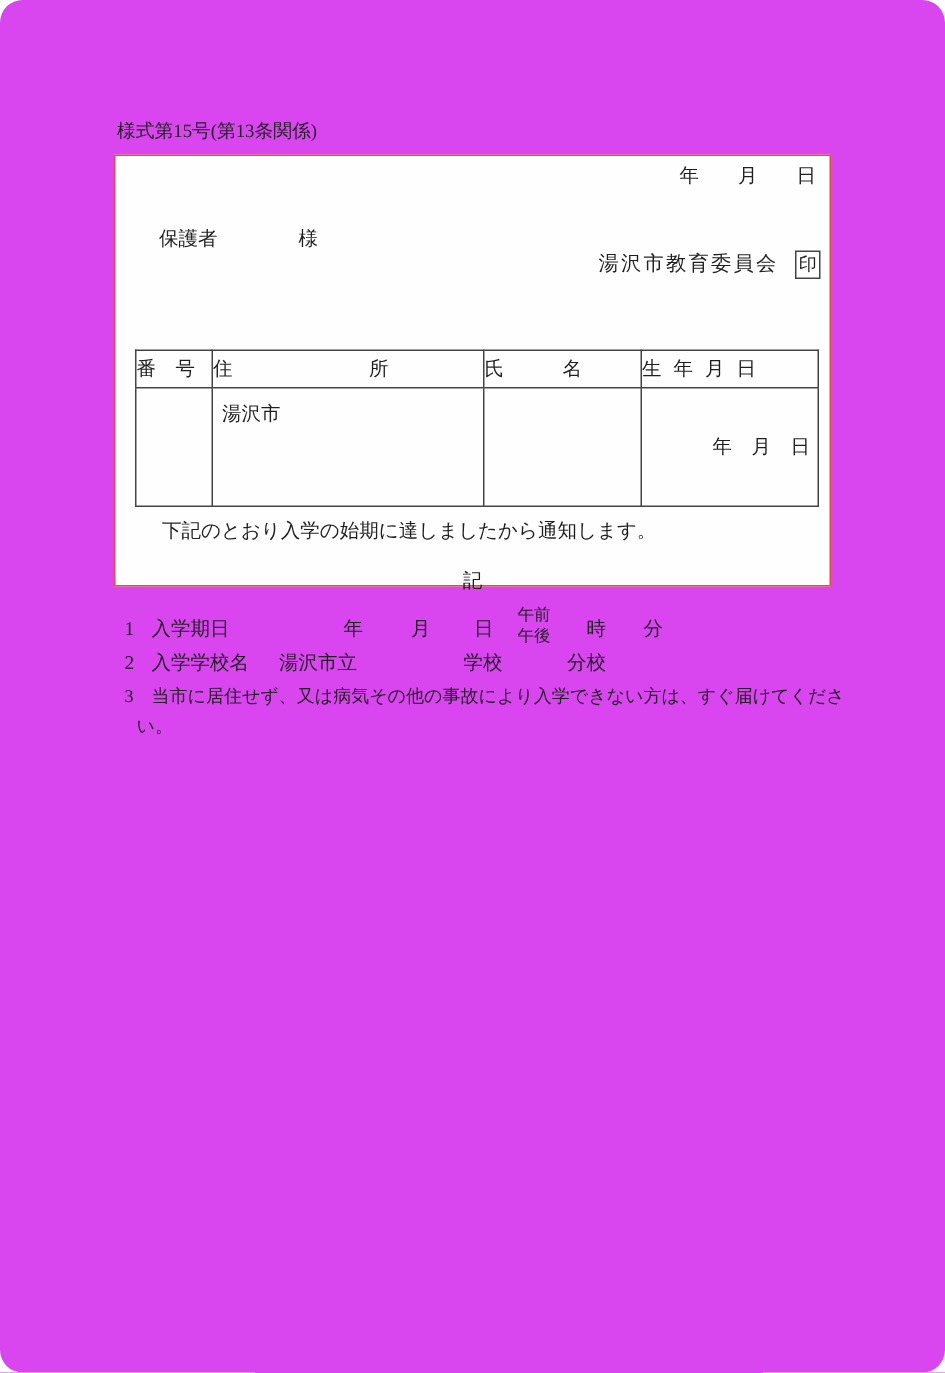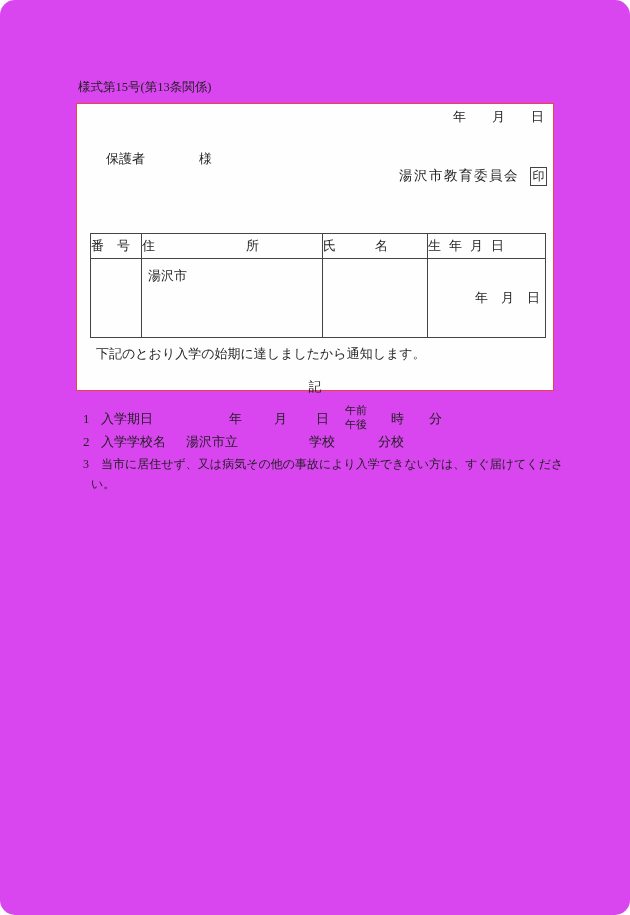--- a/index.html
+++ b/index.html
@@ -36,21 +36,21 @@
   .ntable th, .ntable td {
     border: 1px solid #444; font-weight: normal; font-size: 13px;
     background: #fefefe;
   }
   .ntable thead th { height: 25px; text-align: left; vertical-align: middle; white-space: pre; }
   .ntable tbody td { height: 79px; }
   .ls8 { letter-spacing: 8px; }
   .cell-address { vertical-align: top; text-align: left; padding: 8px 0 0 6px; white-space: pre; }
   .cell-birth   { vertical-align: middle; text-align: right; padding-right: 5px; white-space: pre; }
 
-  .notice { top: 243px; left: 19px; }
+  .notice { top: 243px; left: 31px; }
   .ki     { top: 276px; left: 0; width: 100%; text-align: center; }
 
   .item { position: absolute; left: 0; width: 100%; }
   .item span { position: absolute; font-size: 13px; line-height: 1; white-space: pre; }
   .item1 { top: 300px; height: 30px; }
   .item1 .main { top: 8px; }
   .item1 .n   { left: 6px; }   .item1 .lab { left: 24px; }
   .item1 .yy  { left: 152px; } .item1 .mm  { left: 197px; } .item1 .dd { left: 239px; }
   .item1 .hh  { left: 314px; } .item1 .mi  { left: 352px; }
   .ampm { position: absolute; left: 268px; top: 0; display: flex; flex-direction: column; justify-content: flex-end; }

